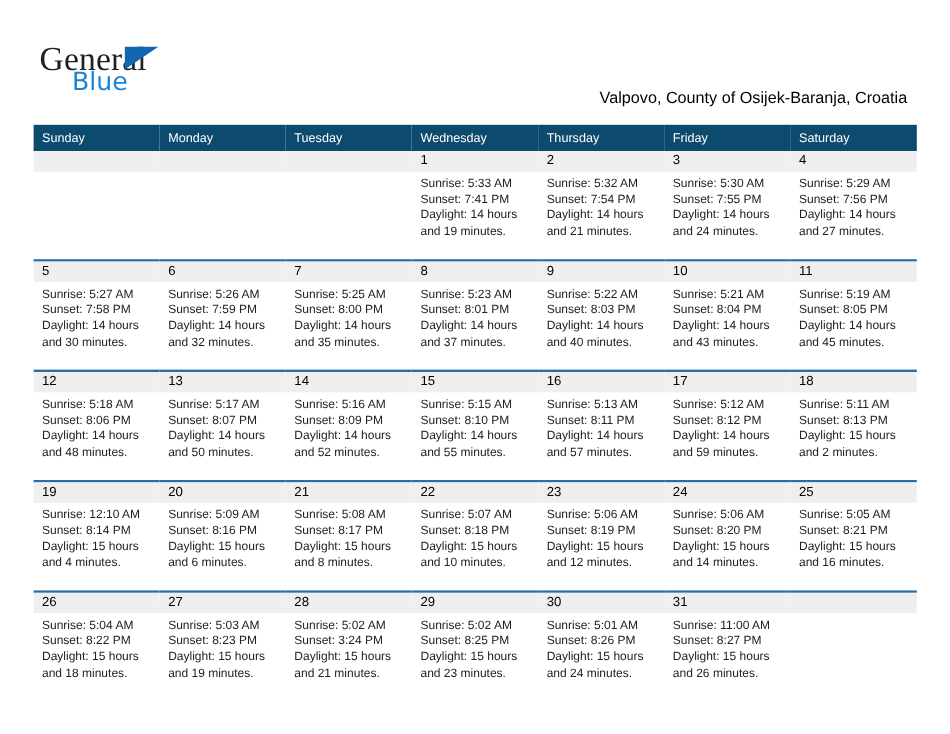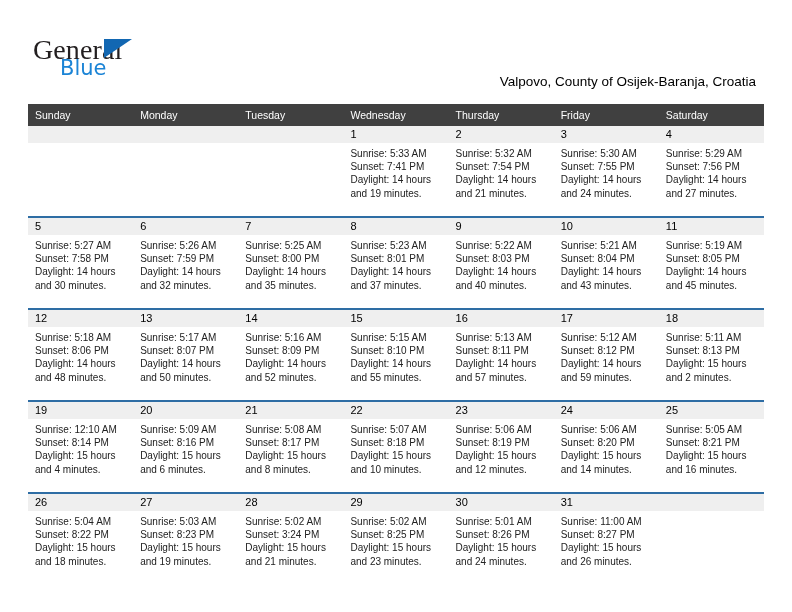--- a/index.html
+++ b/index.html
@@ -87,21 +87,21 @@
   
   .calendar {
     position: absolute;
     left: 28px;
     top: 104px;
     width: 736px;
     border-collapse: collapse;
     table-layout: fixed;
   }
   .calendar th {
-    background: #404040;
+    background: #0c4a6e;
     color: #ffffff;
     font-size: 10.5px;
     font-weight: normal;
     text-align: left;
     padding: 5px 0 5px 7px;
     height: 18px;
     vertical-align: middle;
     box-sizing: border-box;
   }
   .weekrow > td {

